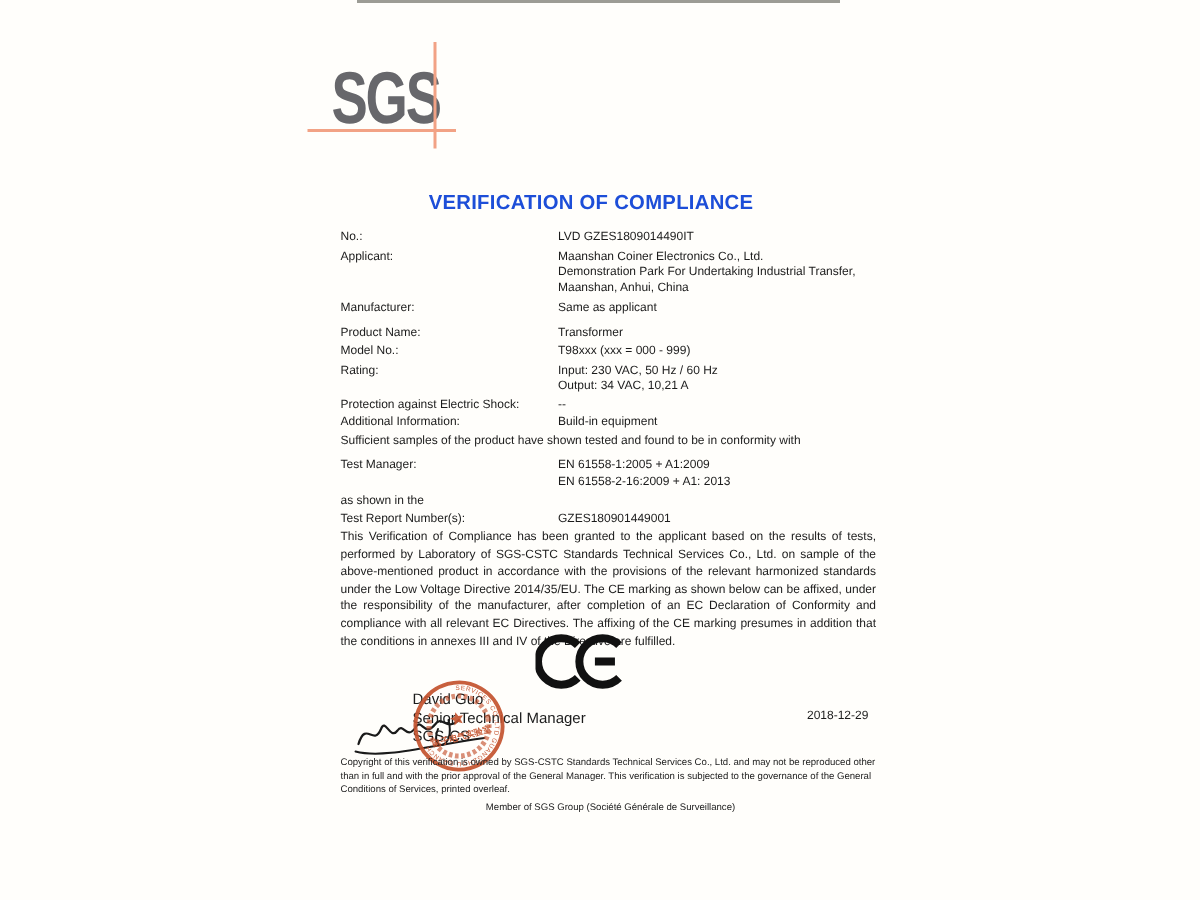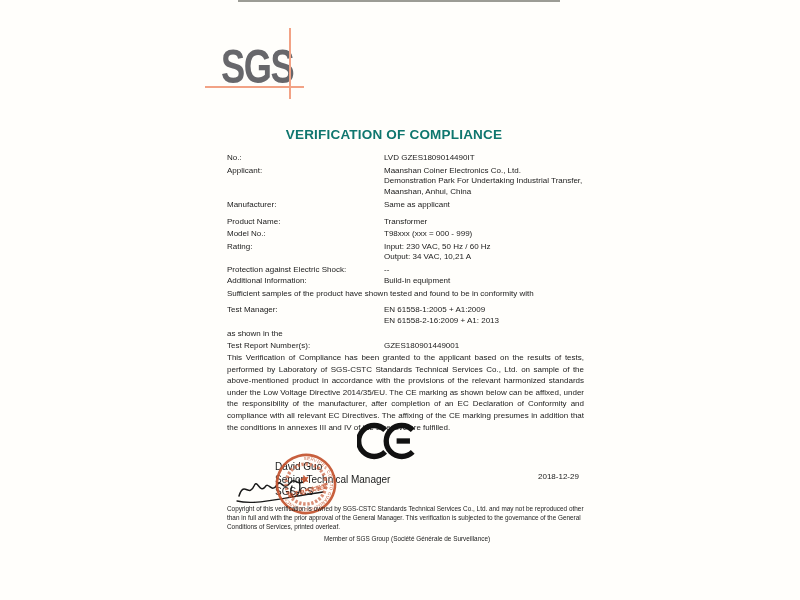--- a/index.html
+++ b/index.html
@@ -21,25 +21,25 @@
     position:absolute; left:221px; top:47px;
     font-size:49px; line-height:38px; font-weight:bold;
     letter-spacing:-2px; color:#67676b;
     transform:scaleX(.74); transform-origin:0 0;
   }
   .logo-line-h { position:absolute; left:205px; top:86px; width:99px; height:1.5px; background:#f2a285; }
   .logo-line-v { position:absolute; left:289px; top:28px; width:1.5px; height:71px; background:#f2a285; }
 
   .doc-title {
     position:absolute; left:227px; top:127px; width:334px;
-    text-align:center; font-size:13.5px; font-weight:bold; letter-spacing:.2px; color:#0f766e;
+    text-align:center; font-size:13.5px; font-weight:bold; letter-spacing:.2px; color:#1d4ed8;
   }
 
   .fields { position:absolute; left:227px; top:153px; width:362px; font-size:8px; line-height:10.5px; }
-  .row { display:flex;gap:12px; }
+  .row { display:flex; }
   .row .lbl { width:145px; flex:none; }
   .row .val div, .row .val { white-space:nowrap; }
   .mb1{margin-bottom:1px}.mb2{margin-bottom:2px}.mb3{margin-bottom:3px}.mb6{margin-bottom:6px}
   .fullnote { margin-bottom:6px; }
 
   .statement {
     position:absolute; left:227px; top:352px; width:357px;
     font-size:8px; line-height:11.6px; text-align:justify;
   }
 

